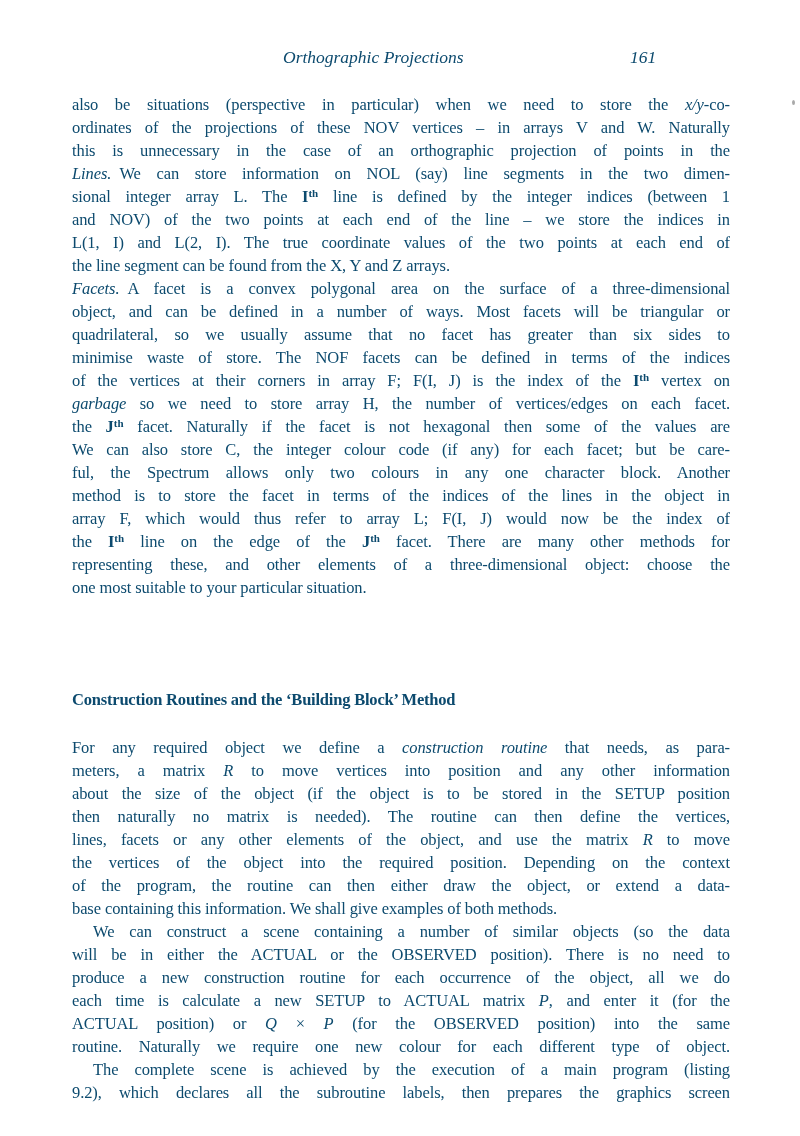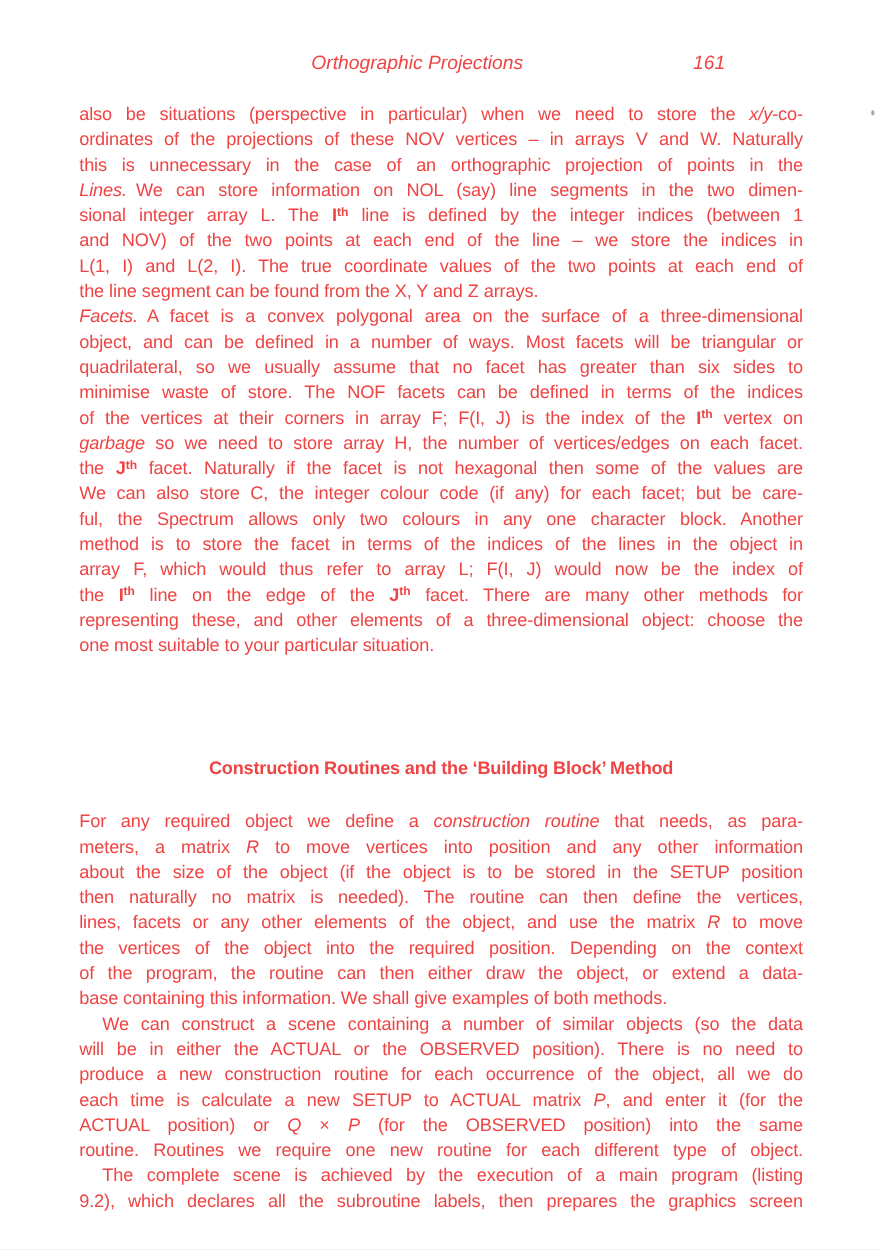--- a/index.html
+++ b/index.html
@@ -1,22 +1,22 @@
 <!DOCTYPE html>
 <html><head>
 <meta charset="utf-8">
 <style>
   html, body { margin: 0; padding: 0; background: #e8e8e8; }
   .page {
     position: relative;
     width: 800px;
     height: 1136px;
     background: #ffffff;
-    color: #ef4444;
-    font-family: Liberation Sans, sans-serif;
+    color: #0c4a6e;
+    font-family: Liberation Serif, serif;
     overflow: hidden;
   }
   .running-head {
     position: absolute;
     top: 47px;
     left: 0;
     width: 800px;
     height: 24px;
     font-size: 17.5px;
     font-style: italic;
@@ -34,21 +34,20 @@
   .block-2 { top: 736px; }
   .section-heading {
     position: absolute;
     left: 72px;
     top: 690px;
     width: 658px;
     font-size: 16.5px;
     font-weight: bold;
     letter-spacing: -0.2px;
     white-space: nowrap;
-    text-align: center;
   }
   .line {
     line-height: 23px;
     text-align: justify;
     text-align-last: justify;
     height: 23px;
     overflow: hidden;
   }
   .line.para-end { text-align-last: left; }
   .line.indent { padding-left: 21px; }
@@ -116,20 +115,20 @@
       <div class="line"><span>then naturally no matrix is needed). The routine can then define the vertices,</span></div>
       <div class="line"><span>lines, facets or any other elements of the object, and use the matrix </span><span class="r-i">R</span><span> to move</span></div>
       <div class="line"><span>the vertices of the object into the required position. Depending on the context</span></div>
       <div class="line"><span>of the program, the routine can then either draw the object, or extend a data-</span></div>
       <div class="line para-end"><span>base containing this information. We shall give examples of both methods.</span></div>
       <div class="line indent"><span>We can construct a scene containing a number of similar objects (so the data</span></div>
       <div class="line"><span>will be in either the ACTUAL or the OBSERVED position). There is no need to</span></div>
       <div class="line"><span>produce a new construction routine for each occurrence of the object, all we do</span></div>
       <div class="line"><span>each time is calculate a new SETUP to ACTUAL matrix </span><span class="r-i">P</span><span>, and enter it (for the</span></div>
       <div class="line"><span>ACTUAL position) or </span><span class="r-i">Q</span><span> × </span><span class="r-i">P</span><span> (for the OBSERVED position) into the same</span></div>
-      <div class="line"><span>routine. Routines we require one new routine for each different type of object.</span></div>
+      <div class="line"><span>routine. Naturally we require one new colour for each different type of object.</span></div>
       <div class="line indent"><span>The complete scene is achieved by the execution of a main program (listing</span></div>
       <div class="line"><span>9.2), which declares all the subroutine labels, then prepares the graphics screen</span></div>
     </div>
 
   <div class="scan-speck"></div>
 
 </div>
 
 </body></html>

